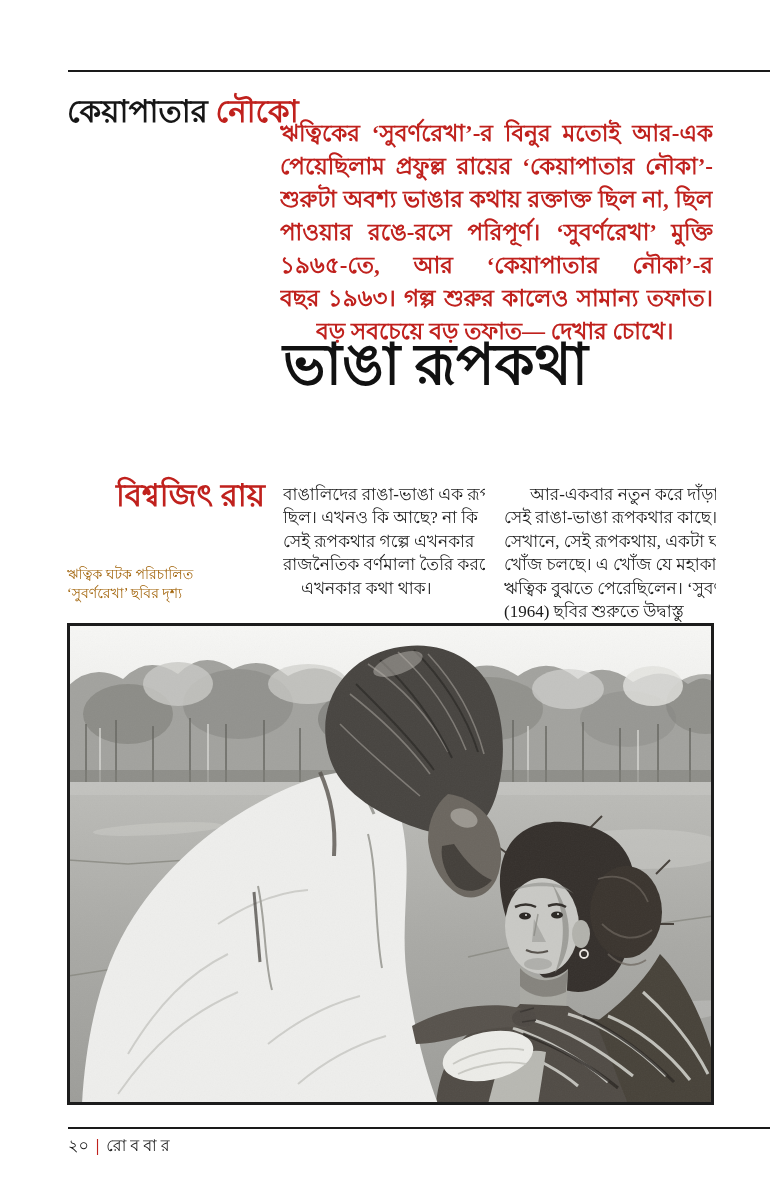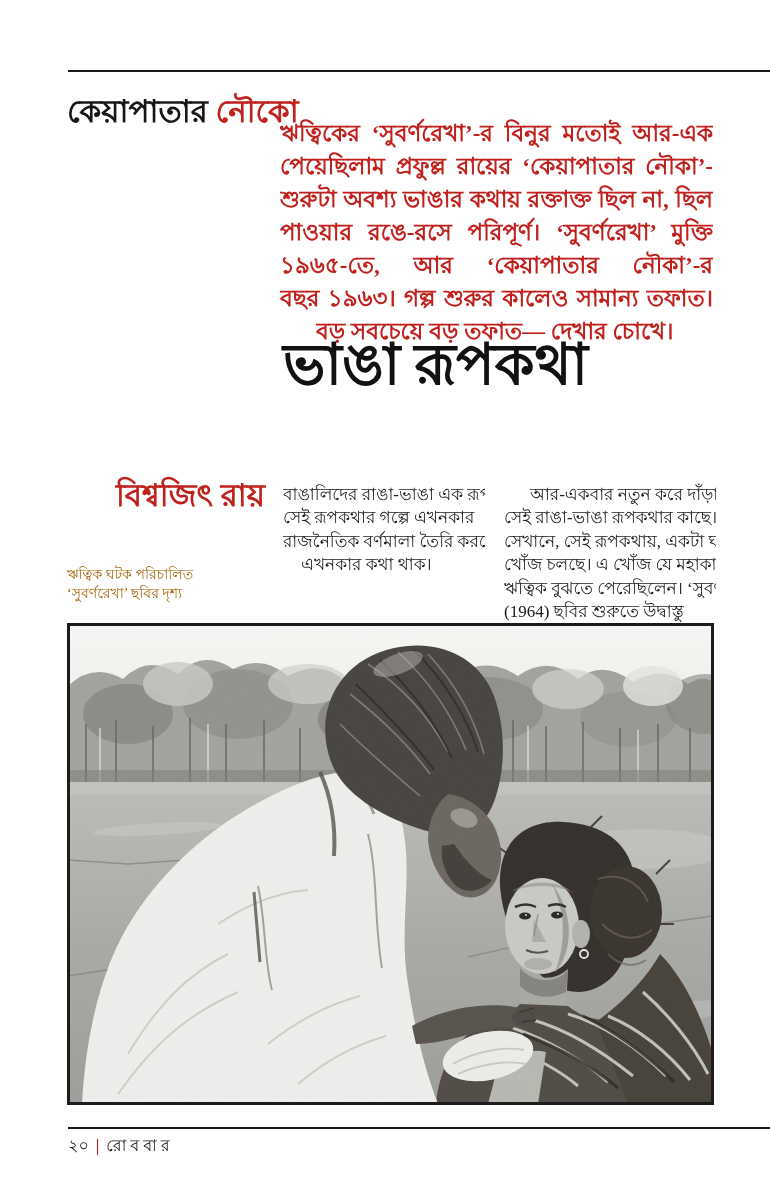--- a/index.html
+++ b/index.html
@@ -79,20 +79,21 @@
   </div>
 
   <div class="headline">
     <div>ভাঙা রূপকথা</div>
   </div>
 
   <div class="author">বিশ্বজিৎ রায়</div>
 
   <div class="bodycol col-left">
     <div class="bodyline">বাঙালিদের রাঙা-ভাঙা এক রূপকথা</div>
+    <div class="bodyline">ছিল। এখনও কি আছে? না কি</div>
     <div class="bodyline">সেই রূপকথার গল্পে এখনকার</div>
     <div class="bodyline">রাজনৈতিক বর্ণমালা তৈরি করছে</div>
     <div class="bodyline indent-sm">এখনকার কথা থাক।</div>
   </div>
 
   <div class="bodycol col-right">
     <div class="bodyline indent-md">আর-একবার নতুন করে দাঁড়ানো যাক</div>
     <div class="bodyline">সেই রাঙা-ভাঙা রূপকথার কাছে।</div>
     <div class="bodyline">সেখানে, সেই রূপকথায়, একটা ঘরের</div>
     <div class="bodyline">খোঁজ চলছে। এ খোঁজ যে মহাকাব্যিক তা</div>

